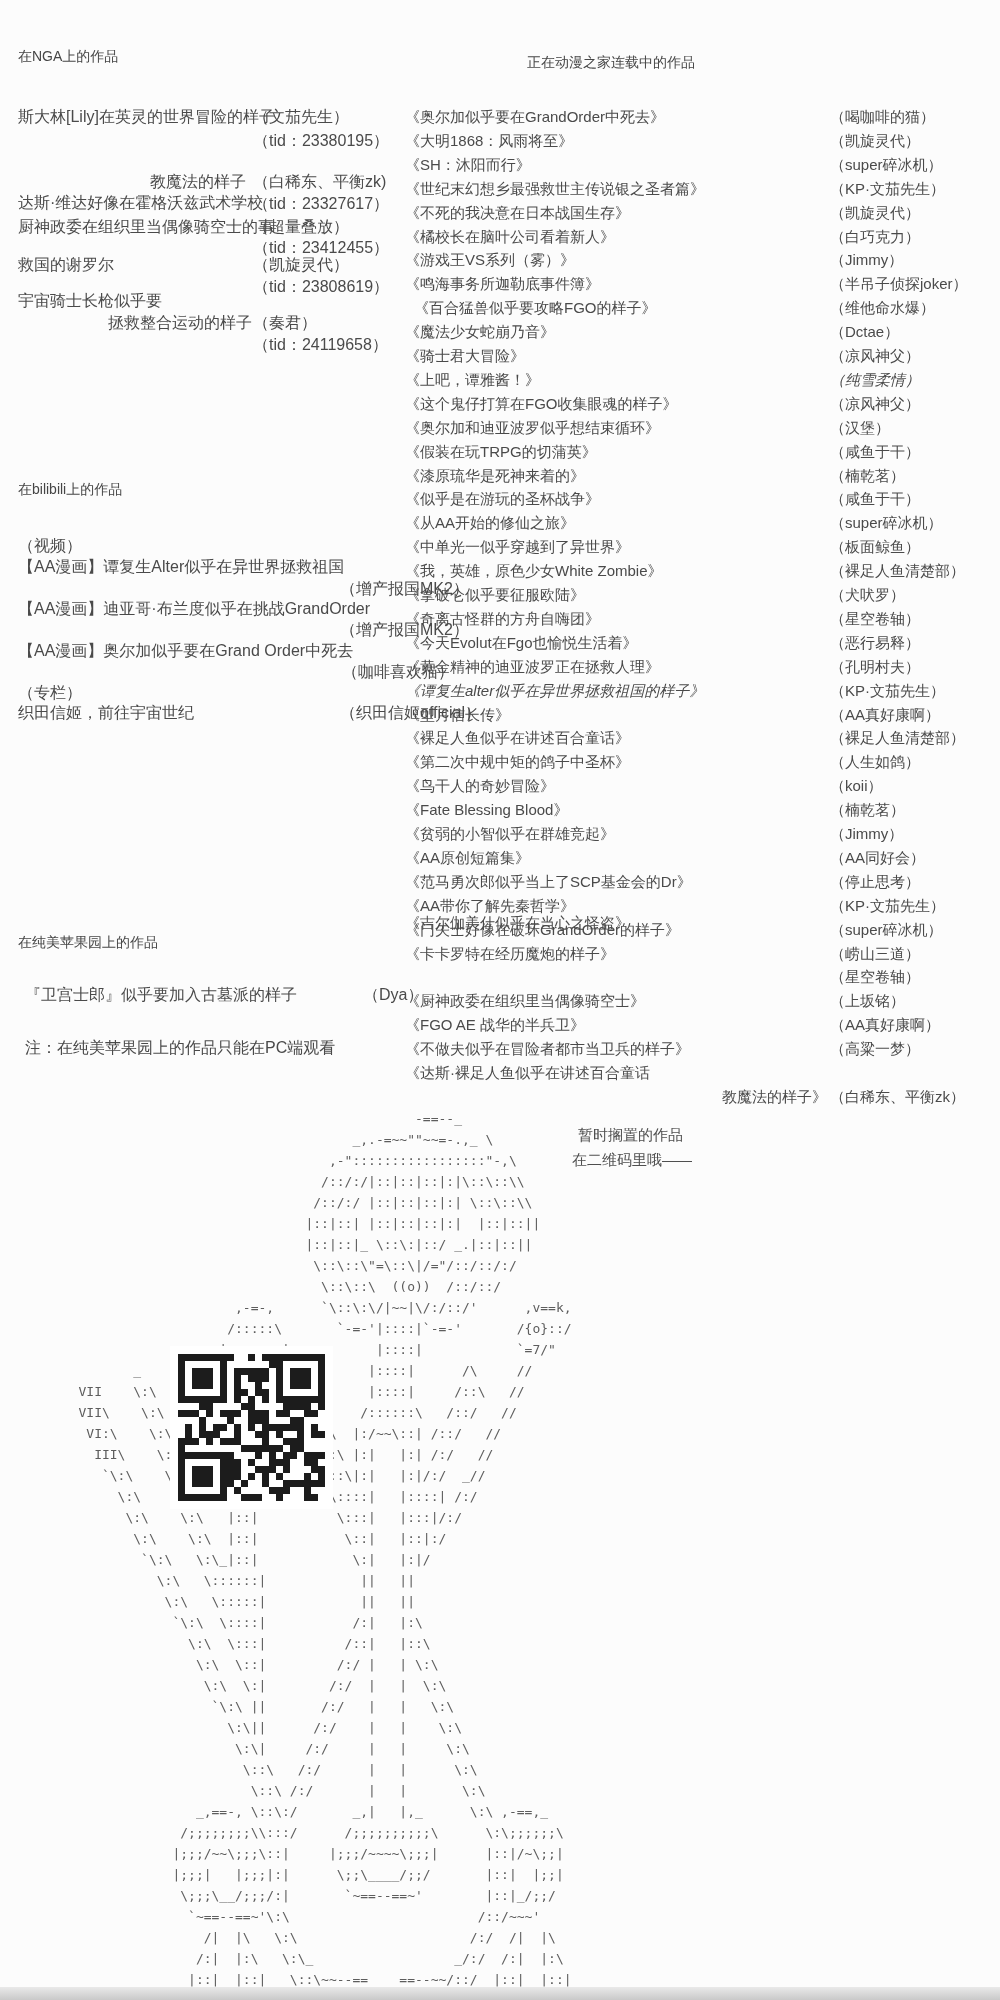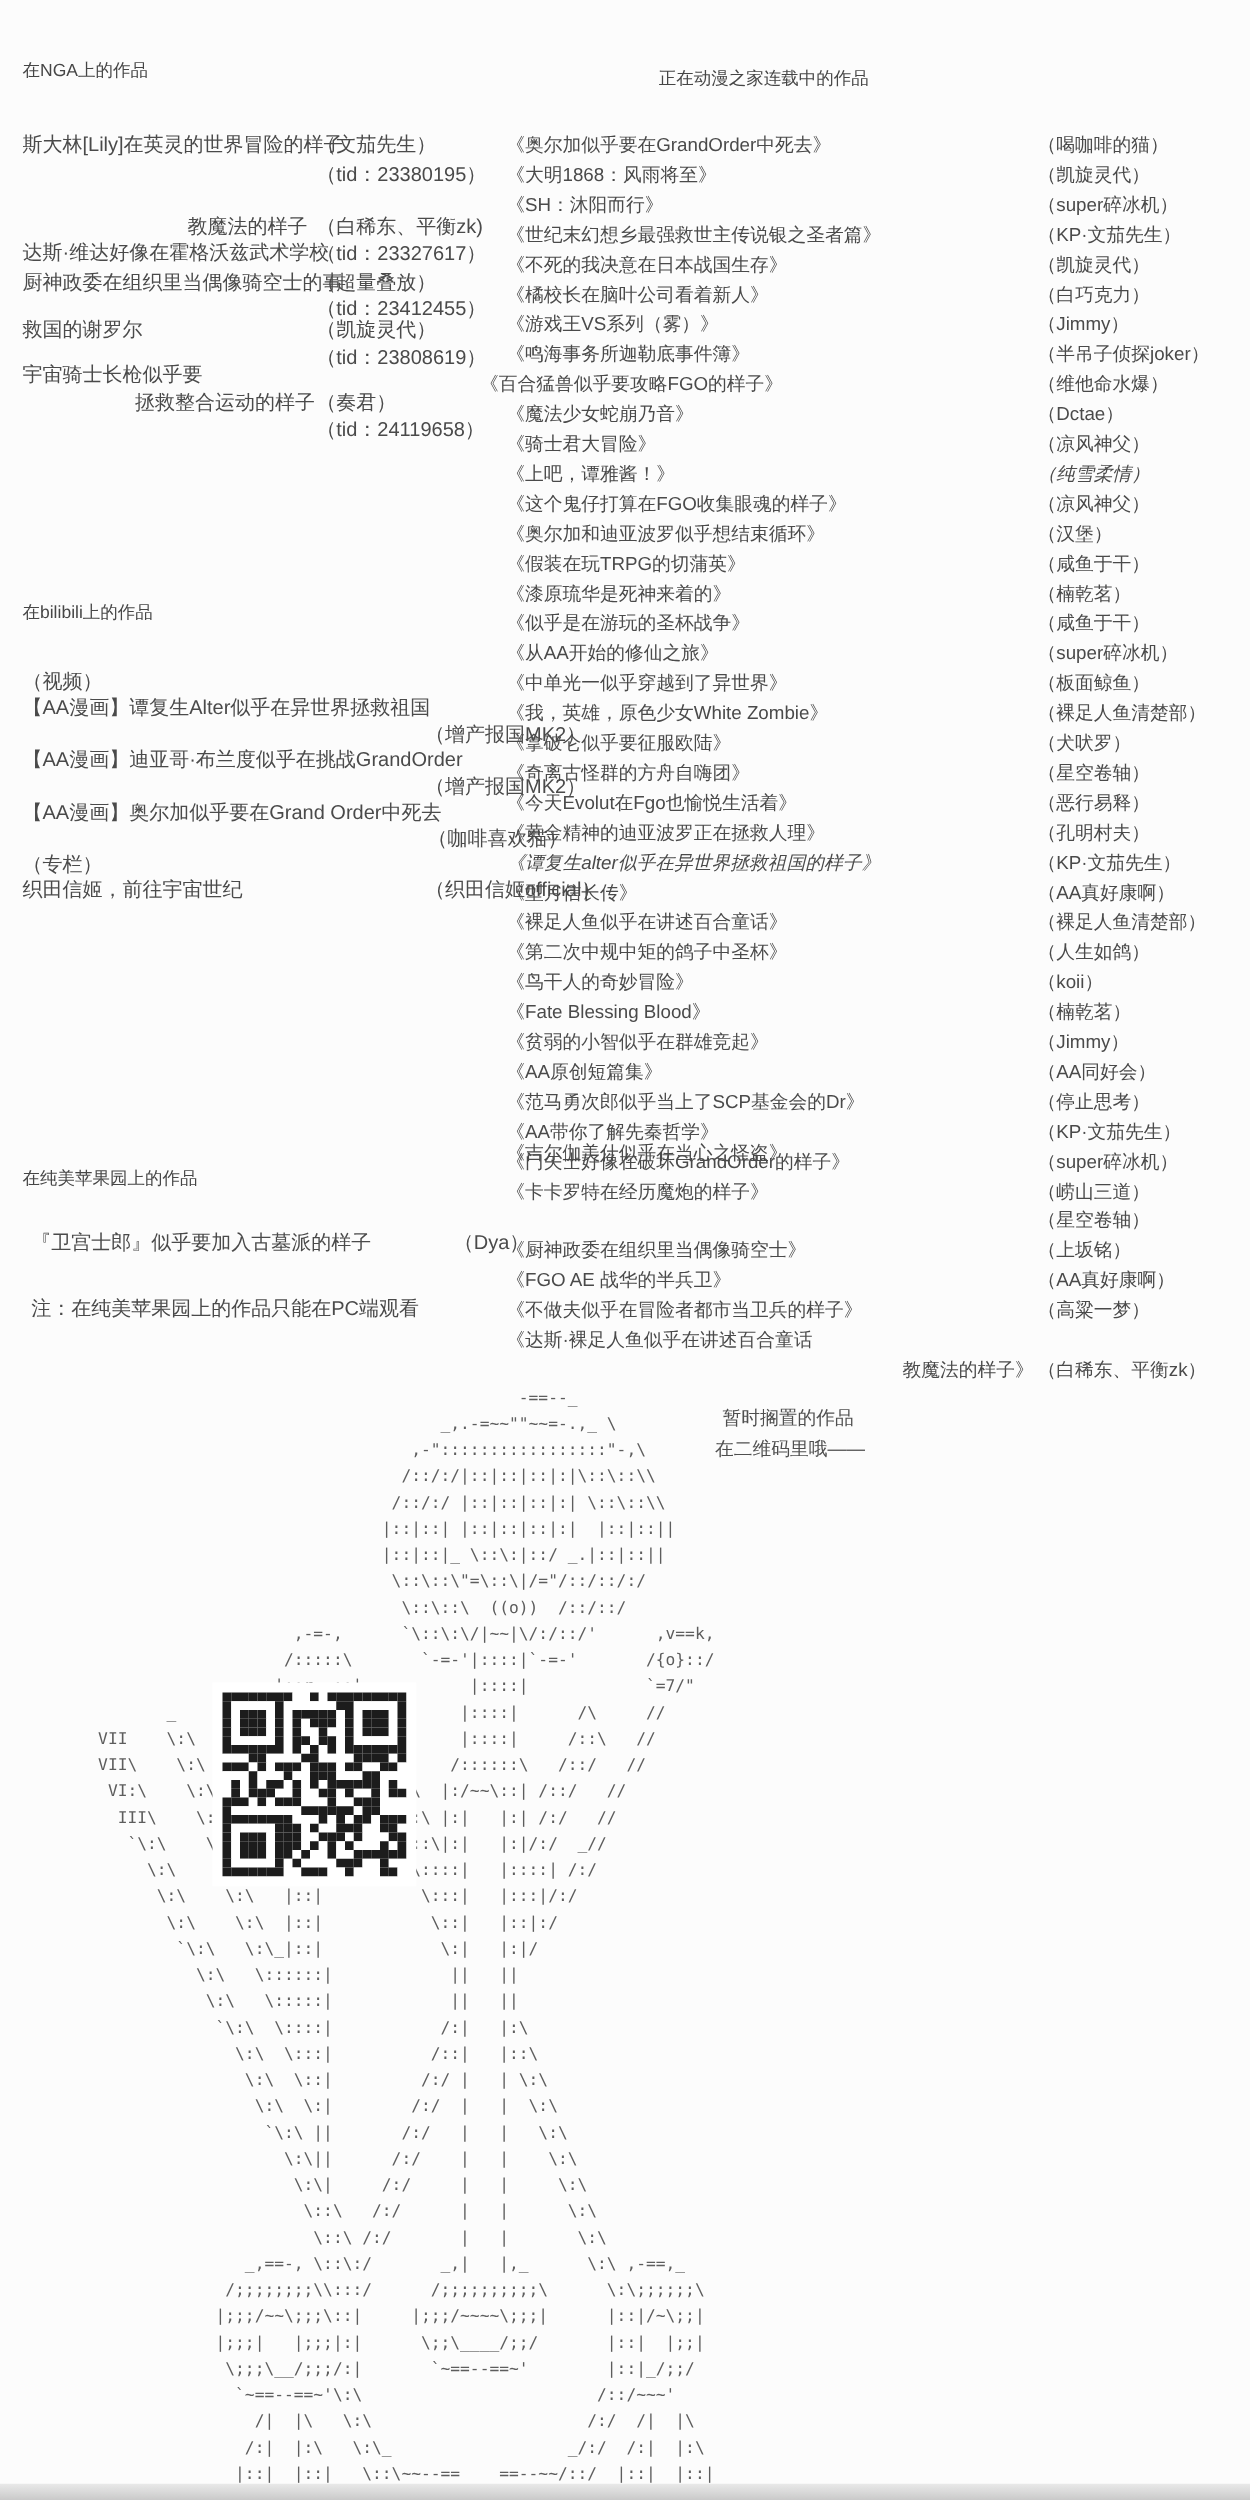--- a/index.html
+++ b/index.html
@@ -615,21 +615,21 @@
     <div class="t15" style="left: 405px; top: 179px;">《世纪末幻想乡最强救世主传说银之圣者篇》</div>
     <div class="t15" style="left: 830px; top: 179px;">（KP·文茄先生）</div>
     <div class="t15" style="left: 405px; top: 203px;">《不死的我决意在日本战国生存》</div>
     <div class="t15" style="left: 830px; top: 203px;">（凯旋灵代）</div>
     <div class="t15" style="left: 405px; top: 227px;">《橘校长在脑叶公司看着新人》</div>
     <div class="t15" style="left: 830px; top: 227px;">（白巧克力）</div>
     <div class="t15" style="left: 405px; top: 250px;">《游戏王VS系列（雾）》</div>
     <div class="t15" style="left: 830px; top: 250px;">（Jimmy）</div>
     <div class="t15" style="left: 405px; top: 274px;">《鸣海事务所迦勒底事件簿》</div>
     <div class="t15" style="left: 830px; top: 274px;">（半吊子侦探joker）</div>
-    <div class="t15" style="left: 384px; top: 298px;">《百合猛兽似乎要攻略FGO的样子》</div>
+    <div class="t15" style="left: 414px; top: 298px;">《百合猛兽似乎要攻略FGO的样子》</div>
     <div class="t15" style="left: 830px; top: 298px;">（维他命水爆）</div>
     <div class="t15" style="left: 405px; top: 322px;">《魔法少女蛇崩乃音》</div>
     <div class="t15" style="left: 830px; top: 322px;">（Dctae）</div>
     <div class="t15" style="left: 405px; top: 346px;">《骑士君大冒险》</div>
     <div class="t15" style="left: 830px; top: 346px;">（凉风神父）</div>
     <div class="t15" style="left: 405px; top: 370px;">《上吧，谭雅酱！》</div>
     <div class="t15" style="left: 830px; top: 370px; font-style: italic;">（纯雪柔情）</div>
     <div class="t15" style="left: 405px; top: 394px;">《这个鬼仔打算在FGO收集眼魂的样子》</div>
     <div class="t15" style="left: 830px; top: 394px;">（凉风神父）</div>
     <div class="t15" style="left: 405px; top: 418px;">《奥尔加和迪亚波罗似乎想结束循环》</div>

